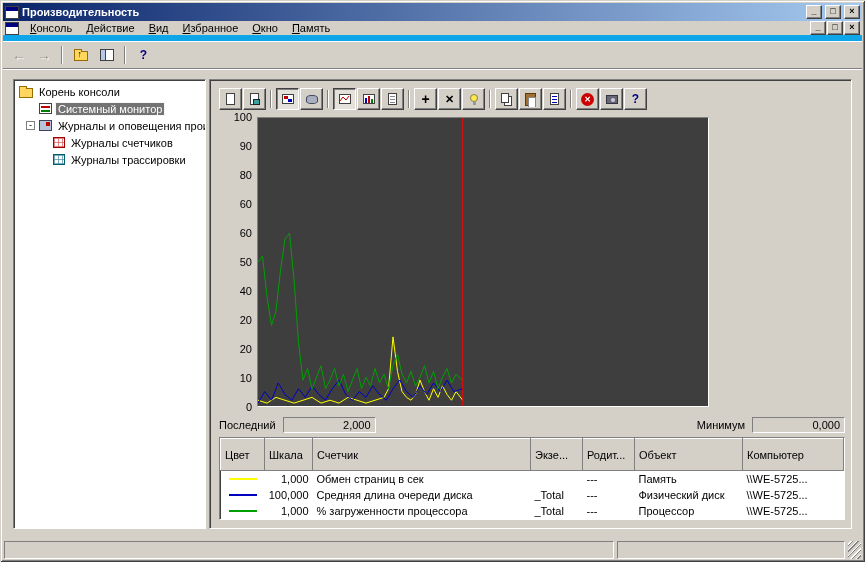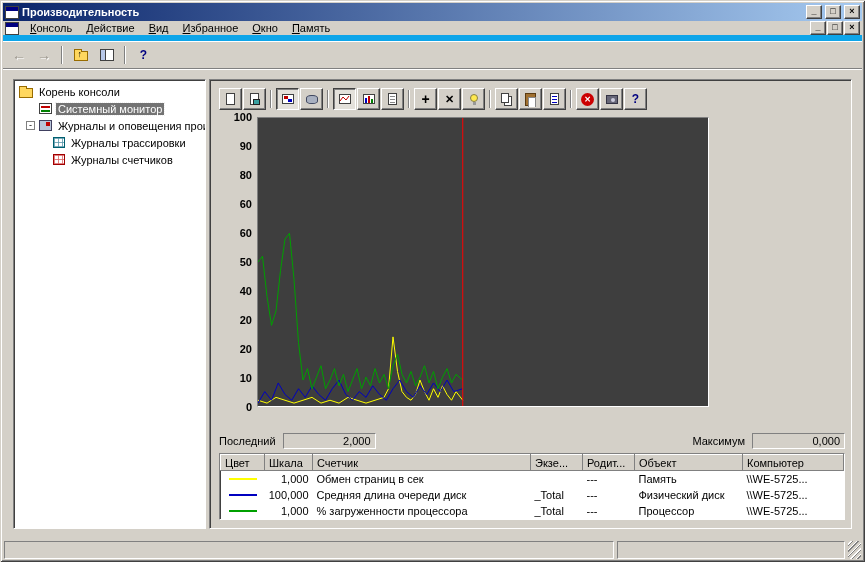--- a/index.html
+++ b/index.html
@@ -107,40 +107,40 @@
   .i-paste { width:11px; height:13px; background:#a07030; border:1px solid #5a3a10; position:relative; }
   .i-paste::after { content:""; position:absolute; left:2px; top:3px; width:6px; height:9px; background:#fff; border:1px solid #888; border-bottom:none; }
   .i-props::after { content:""; position:absolute; left:1px; top:2px; width:5px; height:1px; background:#0000c0;
     box-shadow:0 3px 0 #0000c0, 0 6px 0 #0000c0; }
   .i-stop { width:13px; height:13px; border-radius:50%; background:#cc0000; color:#fff; font-size:8px;
     line-height:13px; text-align:center; font-weight:bold; }
   .i-camera { width:12px; height:9px; background:#667; border:1px solid #334; position:relative; }
   .i-camera::after { content:""; position:absolute; left:4px; top:2px; width:4px; height:4px; border-radius:50%; background:#ccd; }
 
   
-  .chart-row { flex:0 0 290px; height:290px; display:flex; margin-bottom:24px;font-weight:bold; }
+  .chart-row { flex:0 0 290px; height:290px; display:flex; margin-bottom:8px; }
   .y-axis { width:38px; flex:0 0 38px; position:relative; }
   .ytick { position:absolute; right:5px; transform:translateY(-50%); }
   .plot { width:452px; flex:0 0 452px; position:relative;
     border:1px solid; border-color:#808080 #fff #fff #808080; }
   .plot svg { position:absolute; inset:0; width:100%; height:100%; display:block; }
 
   
   .stats-row { display:flex; justify-content:space-between; align-items:center; margin:2px 0 4px 0; }
   .stats-row2 { display:flex; justify-content:flex-end; align-items:center; gap:7px; margin-bottom:6px; }
   .pair { display:flex; align-items:center; gap:7px; }
   .sval { width:93px; height:16px; background:#d4d0c8; border:1px solid;
     border-color:#808080 #fff #fff #808080; text-align:right; padding:1px 4px; }
 
   
   .legend-box { flex:1; min-height:0; background:#fff; border:1px solid;
     border-color:#808080 #fff #fff #808080; box-shadow: inset 1px 1px 0 #404040; overflow:hidden; }
   table.legend { border-collapse:collapse; width:100%; table-layout:fixed; }
   table.legend th { background:#d4d0c8; border:1px solid; border-color:#fff #808080 #808080 #fff;
-    font-weight:normal; text-align:left; padding:1px 4px; height:16px; white-space:nowrap; overflow:hidden; }
+    font-weight:normal; text-align:left; padding:1px 4px; height:32px; white-space:nowrap; overflow:hidden; }
   table.legend td { padding:0 4px; height:16px; white-space:nowrap; overflow:hidden; }
   td.num { text-align:right; padding-right:8px; }
   .swatch { width:28px; height:2px; margin:0 auto; }
 
   
   .statusbar { height:20px; flex:0 0 20px; display:flex; gap:3px; padding:2px 1px 0 1px; }
   .sb-panel { flex:1; border:1px solid; border-color:#808080 #fff #fff #808080; }
   .sb-panel.right { flex:0 0 228px; }
   .grip { flex:0 0 13px; background:
     repeating-linear-gradient(135deg, transparent 0 2px, #fff 2px 3px, #808080 3px 4px); }
@@ -201,26 +201,26 @@
       <div class="trow" style="padding-left:24px;">
         <span class="sysmon-icon"></span>
         <span class="tlabel selected">Системный монитор</span>
       </div>
       <div class="trow" style="padding-left:11px;">
         <span class="expander">-</span>
         <span class="logs-icon"></span>
         <span class="tlabel">Журналы и оповещения прои</span>
       </div>
       <div class="trow" style="padding-left:38px;">
+        <span class="counterlog-icon"></span>
+        <span class="tlabel">Журналы счетчиков</span>
+      </div>
+      <div class="trow" style="padding-left:38px;">
         <span class="tracelog-icon"></span>
         <span class="tlabel">Журналы трассировки</span>
-      </div>
-      <div class="trow" style="padding-left:38px;">
-        <span class="counterlog-icon"></span>
-        <span class="tlabel">Журналы счетчиков</span>
       </div>
     </div>
 
     <div class="splitter"></div>
 
     <div class="content">
 
       <div class="sm-toolbar">
         <span class="sm-btn">
             <span class="i-page"></span>
@@ -308,21 +308,21 @@
             </svg>
         </div>
       </div>
 
       <div class="stats-row">
         <span class="pair">
           <span>Последний</span>
           <span class="sval">2,000</span>
         </span>
         <span class="pair">
-          <span>Максимум</span>
+          <span>Минимум</span>
           <span class="sval">0,000</span>
         </span>
       </div>
 
       <div class="legend-box">
         <table class="legend">
           <colgroup>
             <col style="width:44px">
               <col style="width:48px">
               <col style="width:218px">
@@ -352,21 +352,21 @@
               <td></td>
               <td>---</td>
               <td>Память</td>
               <td>\\WE-5725...</td>
             </tr>
             <tr>
               <td>
                   <div class="swatch" style="background: rgb(0, 0, 192);"></div>
                 </td>
               <td class="num">100,000</td>
-              <td>Средняя длина очереди диск</td>
+              <td>Средняя длина очереди диска</td>
               <td>_Total</td>
               <td>---</td>
               <td>Физический диск</td>
               <td>\\WE-5725...</td>
             </tr>
             <tr>
               <td>
                   <div class="swatch" style="background: rgb(0, 160, 0);"></div>
                 </td>
               <td class="num">1,000</td>

